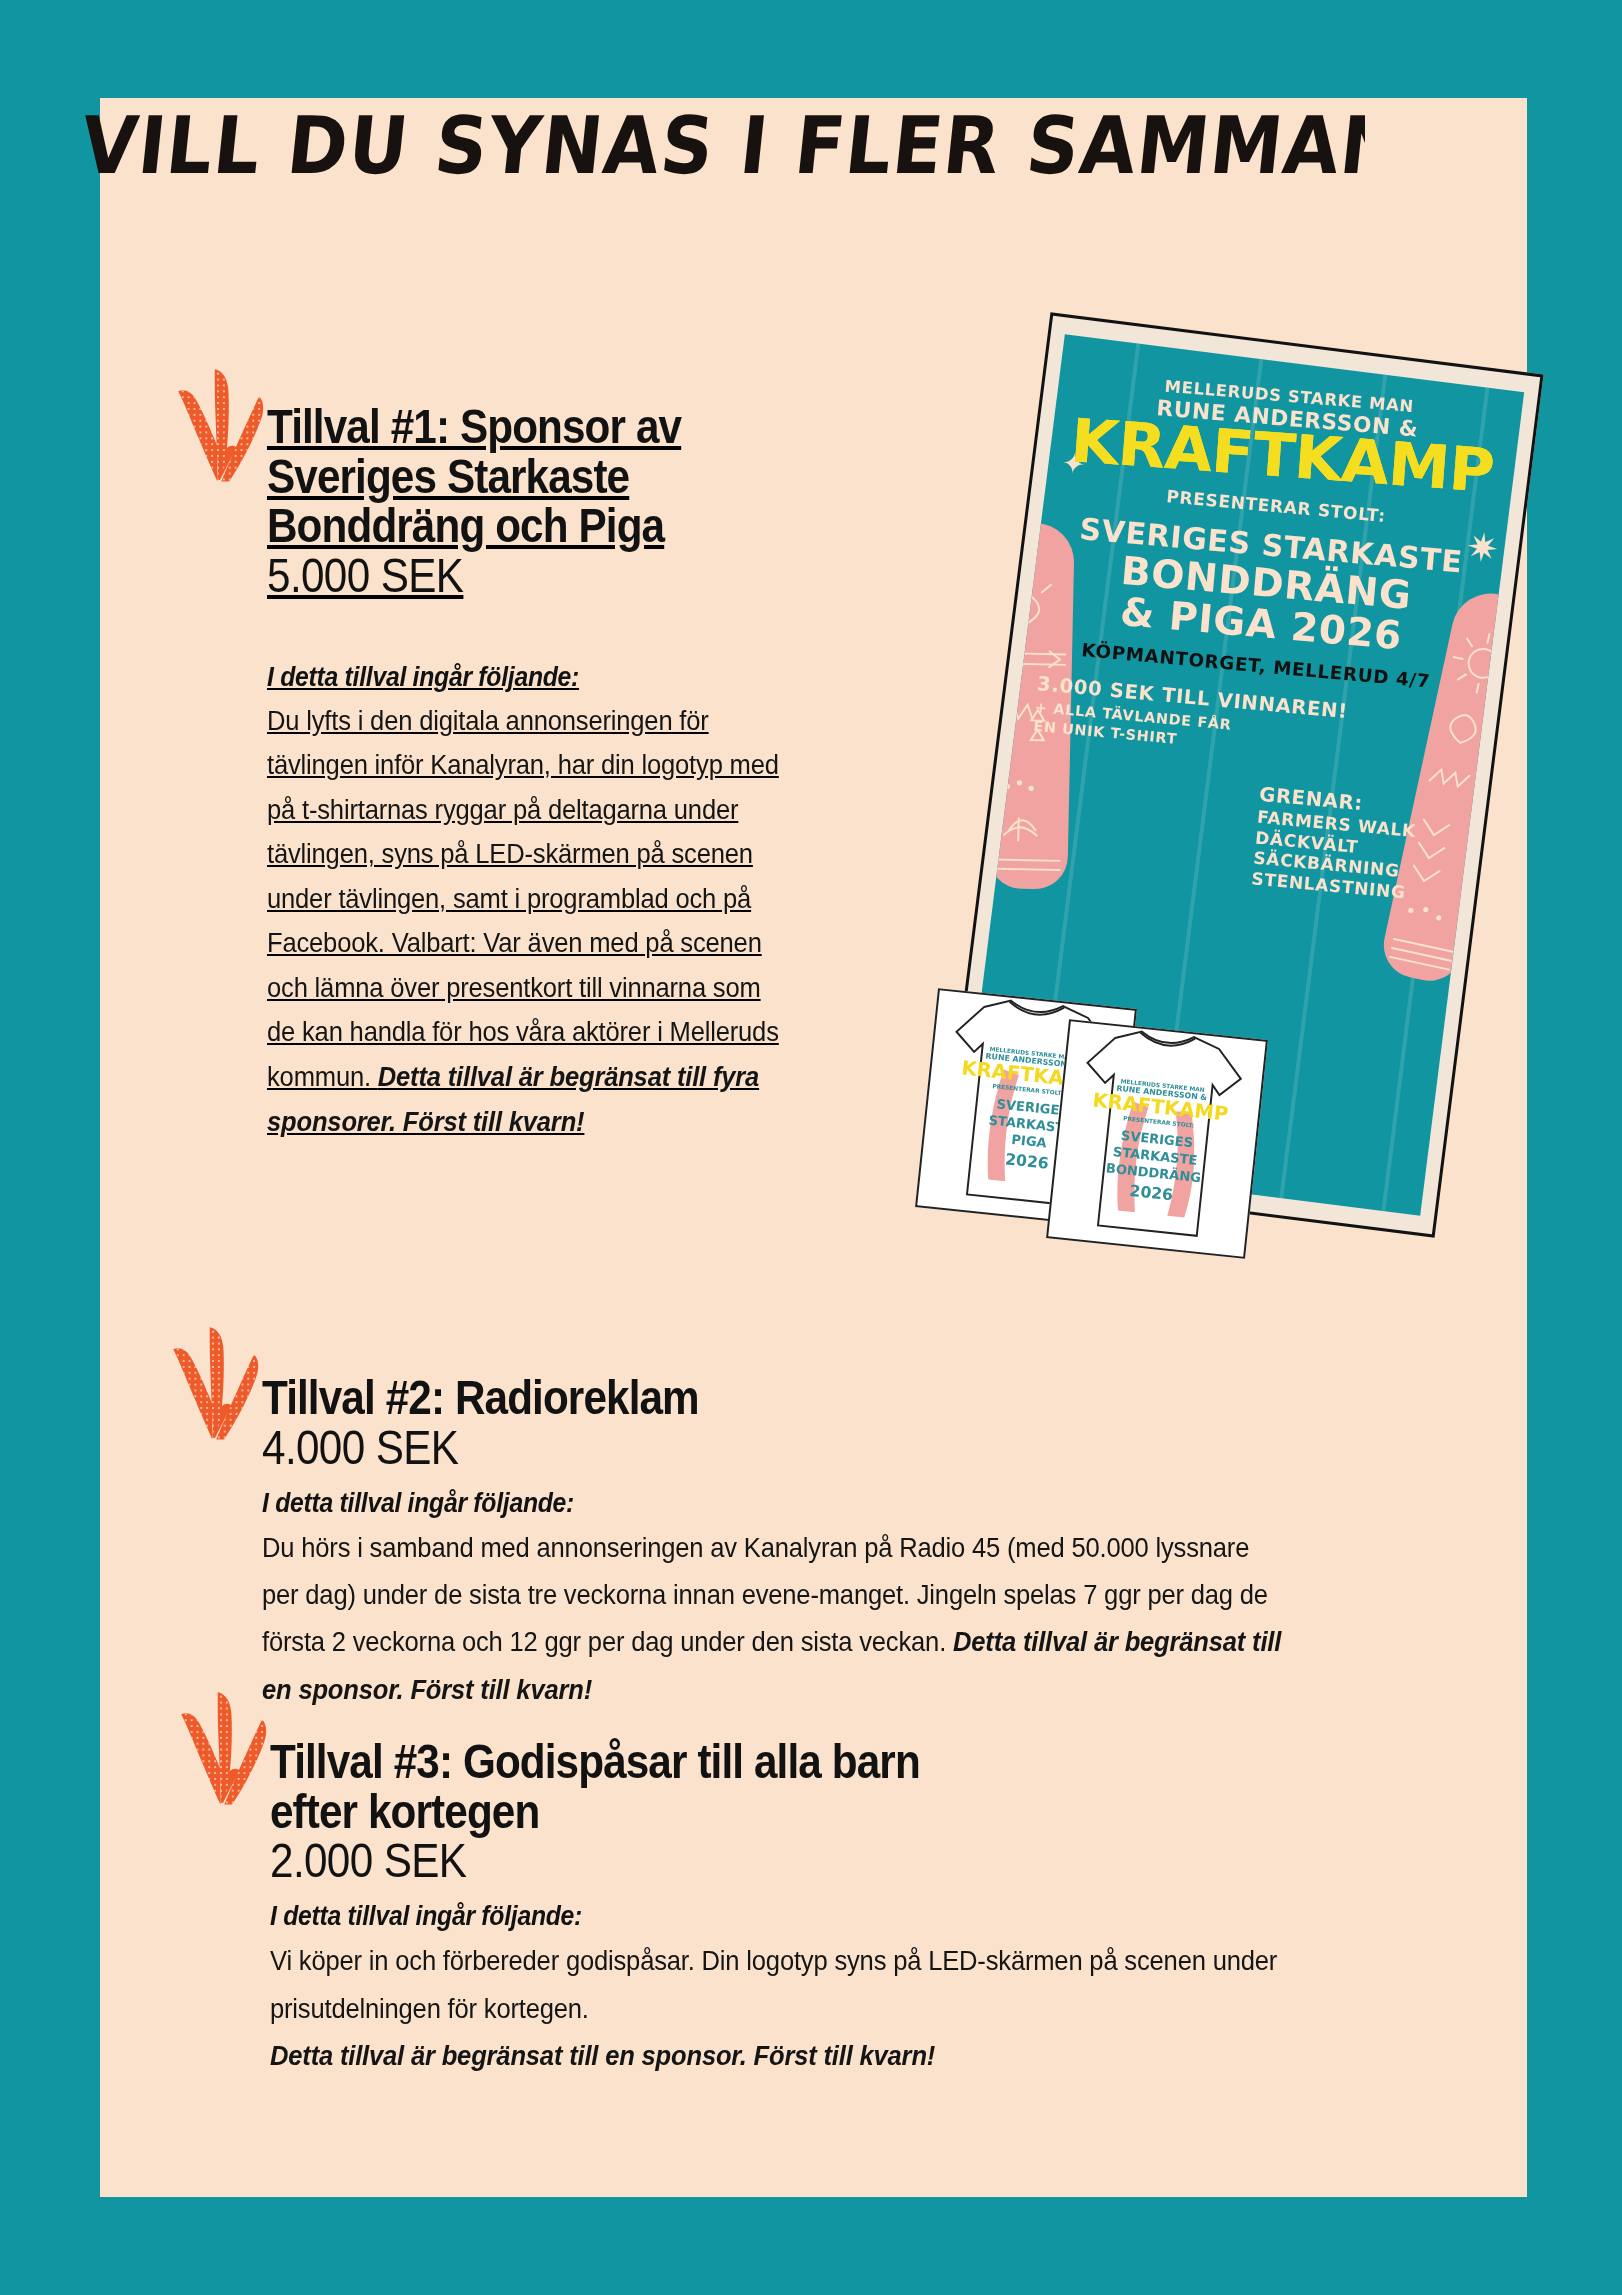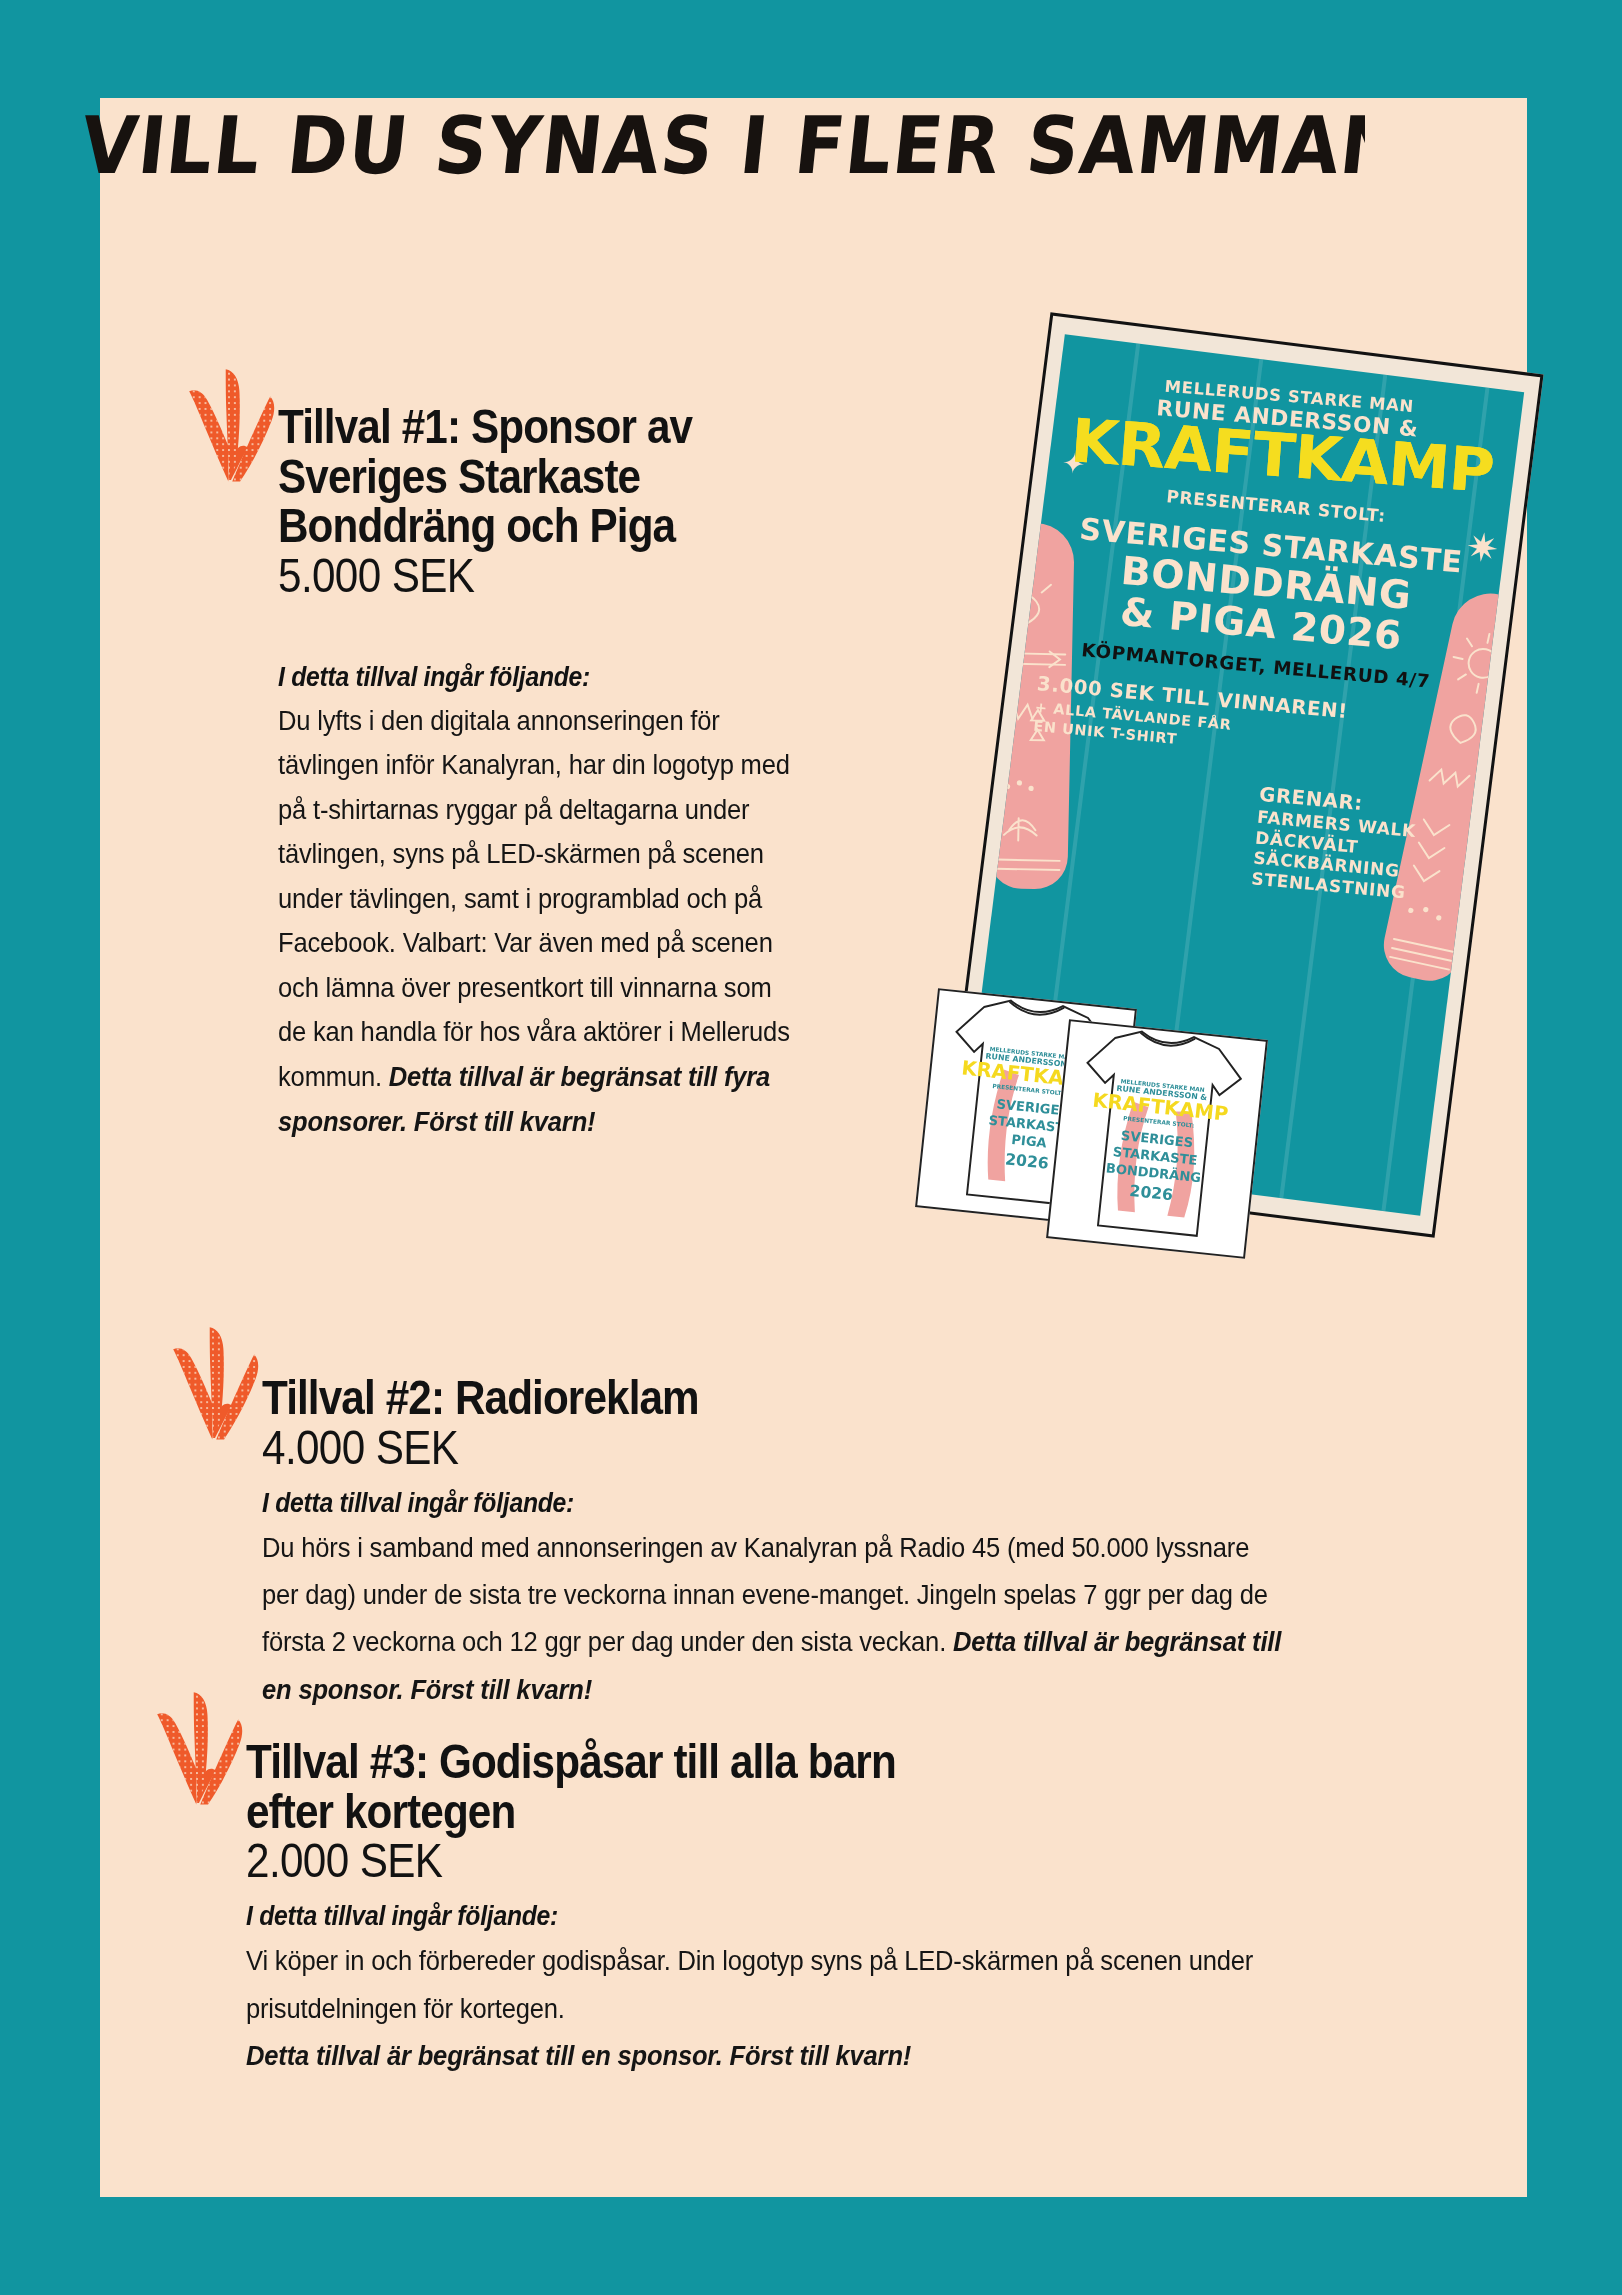--- a/index.html
+++ b/index.html
@@ -25,23 +25,23 @@
   #headline svg{display:block;width:100%;height:100%;}
   .hl-txt{
     font-family:"DejaVu Sans",sans-serif;
     font-weight:700;
     font-size:108px;
     fill:#17120f;
     letter-spacing:2px;
   }
   
   .section{position:absolute;}
-  #sec1{left:180px;top:353px;width:654px;}
+  #sec1{left:169px;top:353px;width:654px;text-decoration:underline;}
   #sec2{left:164px;top:1324px;width:1204px;}
-  #sec3{left:148px;top:1688px;width:1204px;}
+  #sec3{left:172px;top:1688px;width:1204px;}
 
   .arrow{
     position:absolute;left:0;top:0;
     width:98px;height:124px;
   }
   #sec1 .arrow{top:6.5px;}
   #sec2 .arrow{top:-6.5px;}
   #sec3 .arrow{top:-5.2px;}
   .arrow svg{display:block;width:100%;height:100%;}
 

